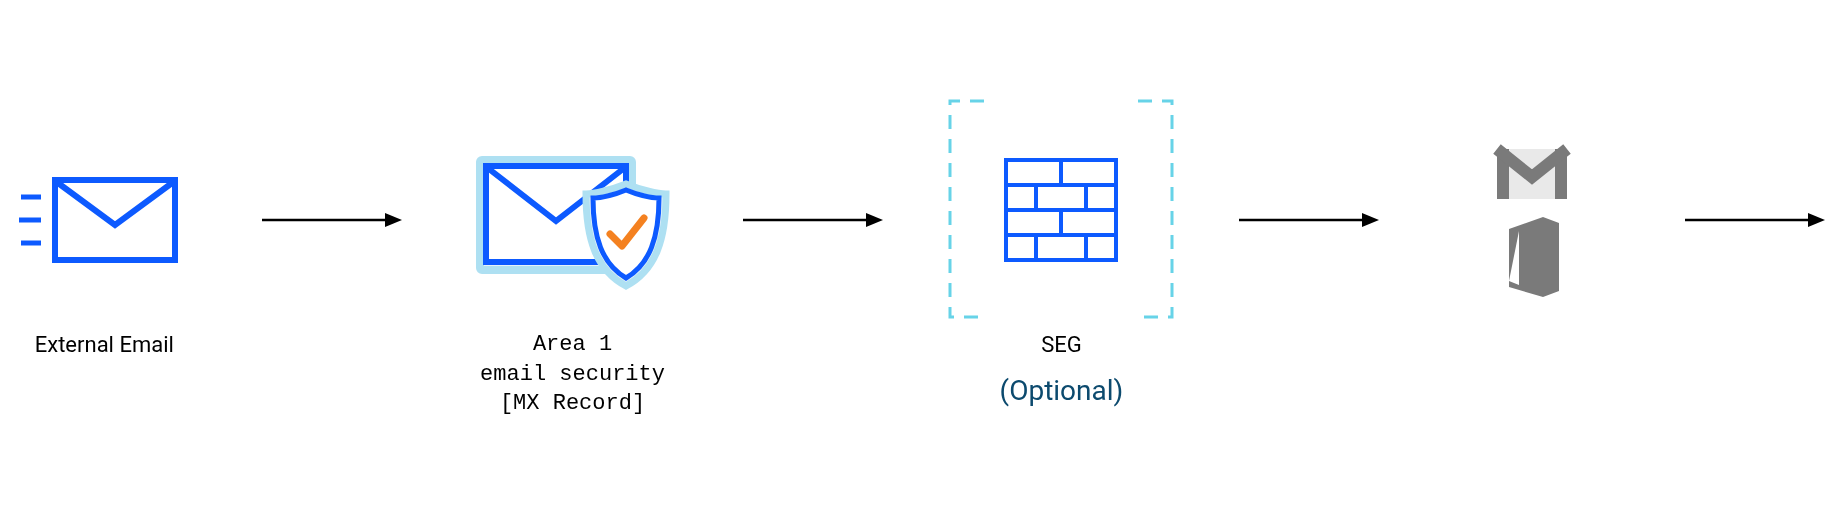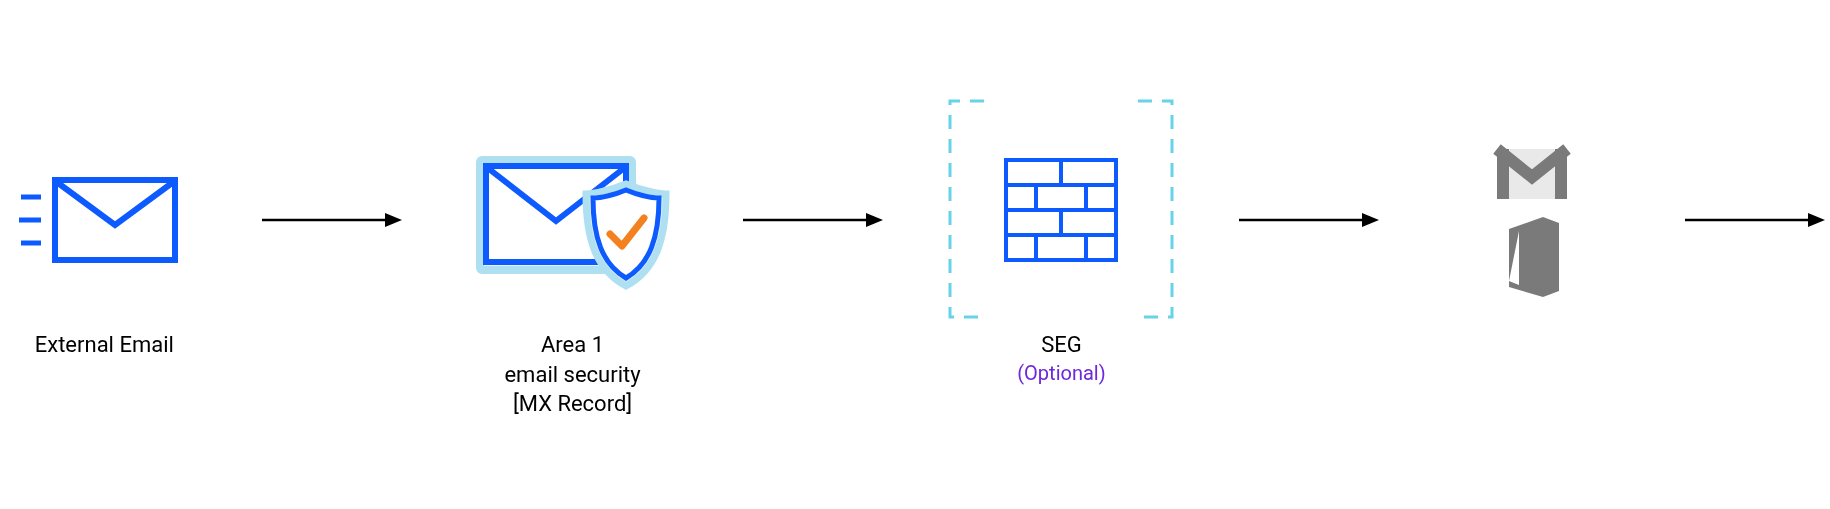--- a/index.html
+++ b/index.html
@@ -38,35 +38,36 @@
   }
   .label {
     margin-top: 10px;
     font-size: 22px;
     line-height: 1.35;
     font-weight: 400;
     color: #000;
   }
   .label .sub {
     display: block;
-    color: #6d28d9;
-    font-size: 20px;
+    color: #0c4a6e;
+    font-size: 28px;
+    margin-top: 12px;
   }
   .arrow-cell {
     width: 160px;
     height: 200px;
     display: flex;
     align-items: center;
     justify-content: center;
   }
   .arrow-cell svg { display:block; }
 
   
   .n1 { width: 230px; }
-  .n2 { width: 260px; }
+  .n2 { width: 260px; font-family: Liberation Mono, monospace; }
   .n3 { width: 260px; justify-content: space-between; }
   .n4 { width: 220px; }
   .n5 { width: 220px; }
 </style>
 </head>
 <body>
 
 <div class="canvas">
   <div class="flow">
 

